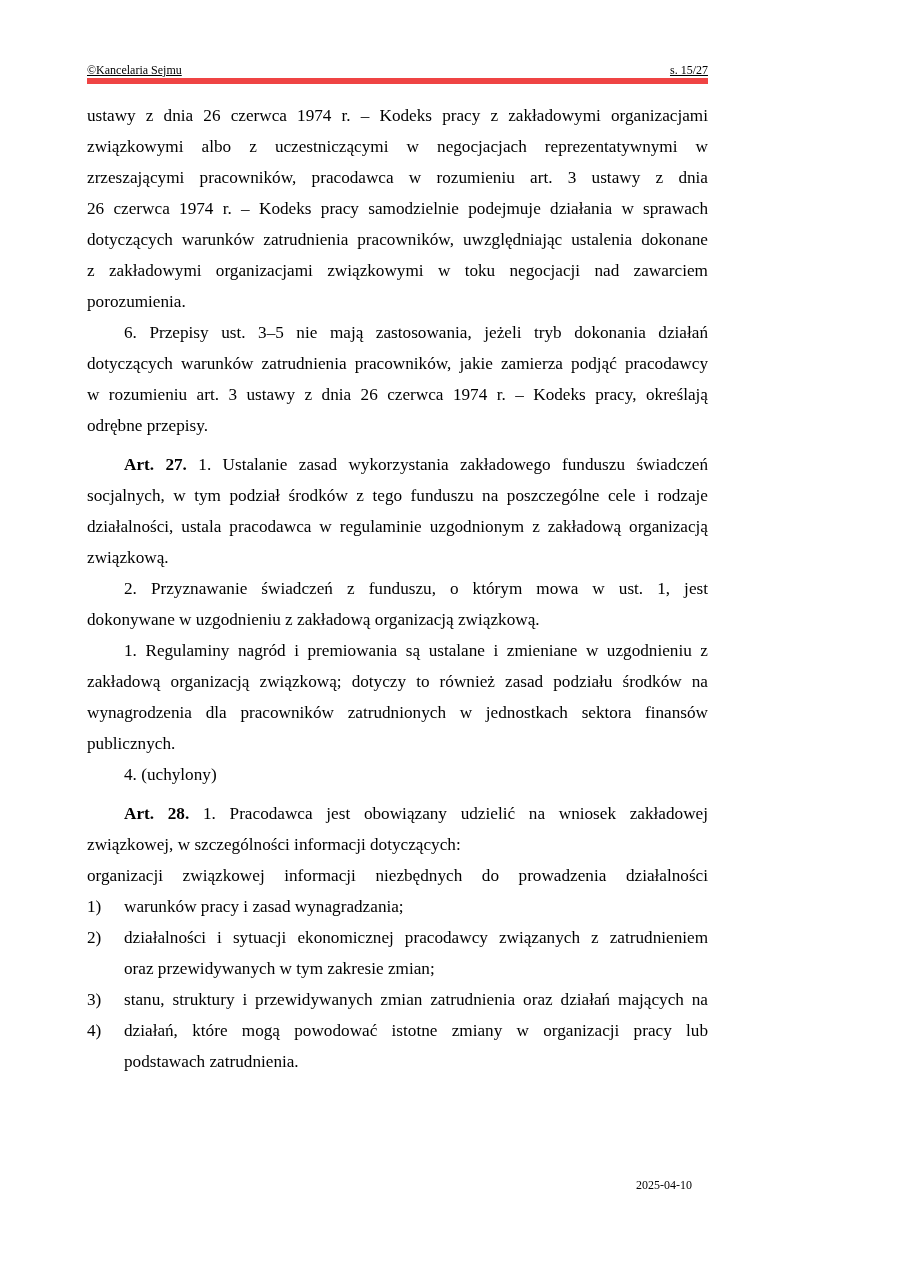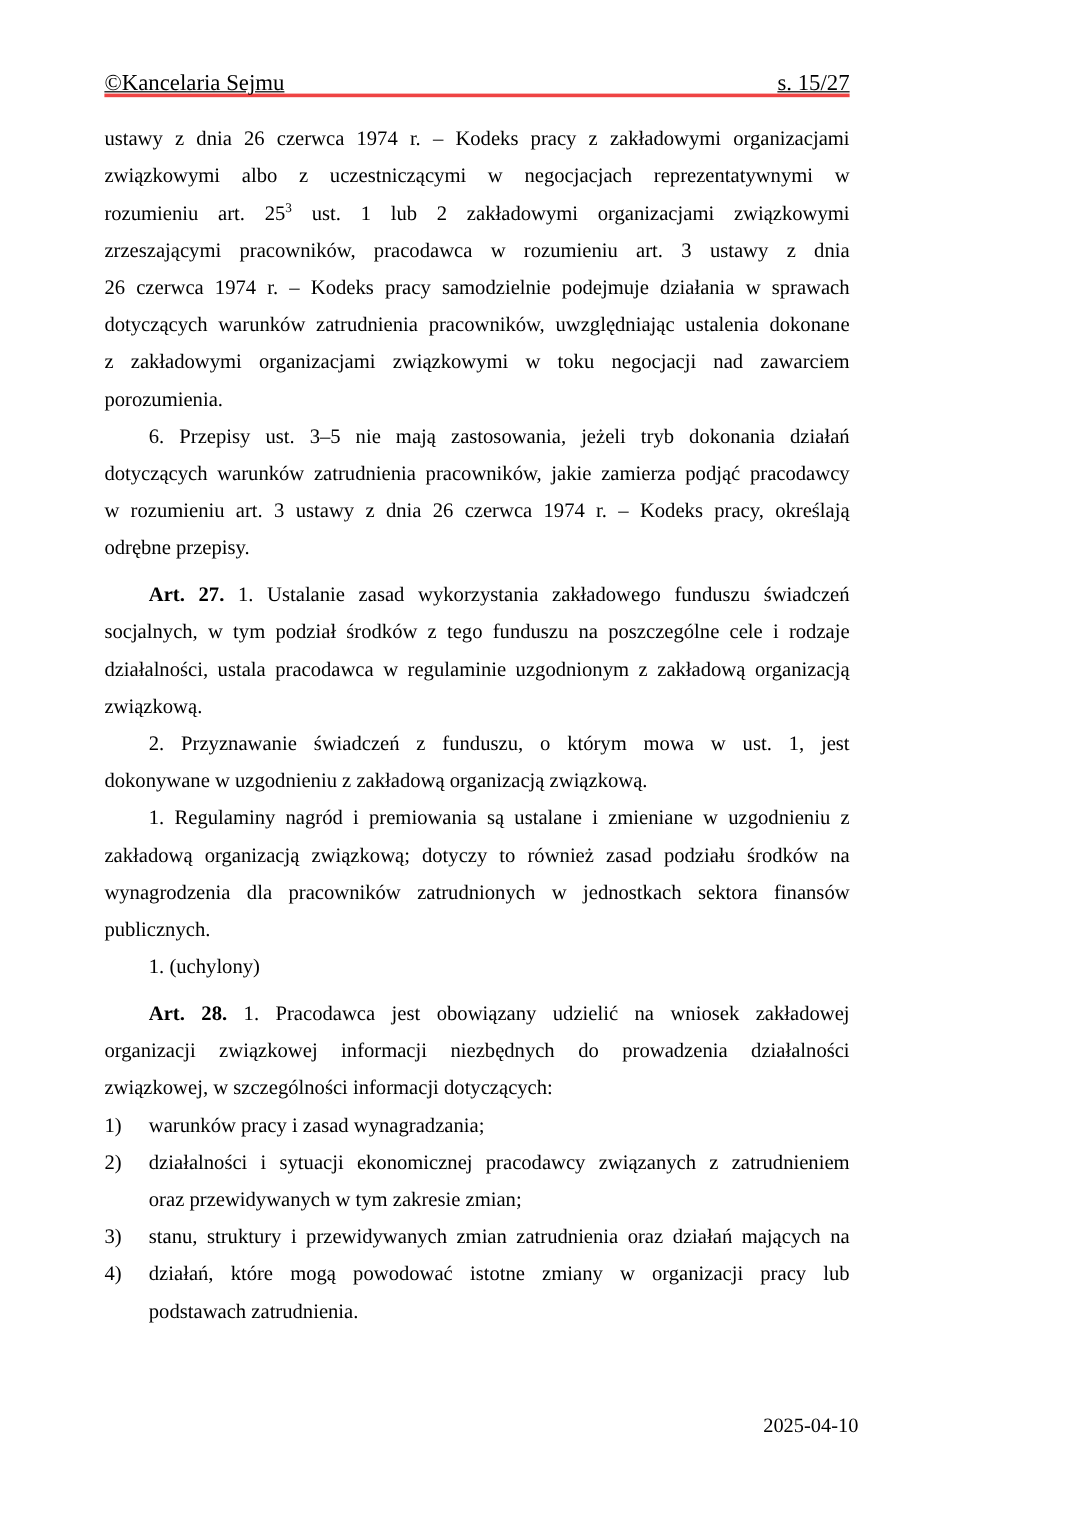--- a/index.html
+++ b/index.html
@@ -1,46 +1,45 @@
 <!DOCTYPE html>
 <html><head>
 <meta charset="utf-8">
 <style>
   html, body { margin:0; padding:0; background:#ffffff; }
   body { width:900px; height:1273px; position:relative; overflow:hidden;
          font-family:"Liberation Serif", serif; color:#000; }
   .header { position:absolute; left:87px; top:62px; width:621px; height:16px;
-            border-bottom:3px solid #ef4444; font-size:19px; line-height:14px; }
+            border-bottom:6px solid #ef4444; font-size:12px; line-height:14px; }
   .header .left { position:absolute; left:0; top:1px; text-decoration:underline; }
   .header .right { position:absolute; right:0; top:1px; text-decoration:underline; }
   .content { position:absolute; left:87px; top:100px; width:621px; font-size:17.2px; }
   .line { height:31px; line-height:31px; white-space:nowrap; }
   .just { text-align:justify; text-align-last:justify; }
   .ind { padding-left:37px; }
   .gap { height:8px; }
   .list-line { position:relative; padding-left:37px; }
   .list-num { position:absolute; left:0; top:0; }
   .bold { font-weight:bold;font-family:Liberation Serif, serif; }
   sup { font-size:11px; line-height:0; vertical-align:6px; }
-  .footer { position:absolute; left:636px; top:1178px; font-size:17px; }
+  .footer { position:absolute; left:636px; top:1178px; font-size:12px; }
 </style>
 </head>
 <body>
 
 <div class="header">
   <span class="left">©Kancelaria Sejmu</span>
   <span class="right">s. 15/27</span>
 </div>
 
 <div class="content">
 
   <div>
     <div class="line just">ustawy z dnia 26 czerwca 1974 r. – Kodeks pracy z zakładowymi organizacjami</div>
     <div class="line just">związkowymi albo z uczestniczącymi w negocjacjach reprezentatywnymi w</div>
-    <div class="line just"><span>rozumieniu art. 25</span><sup>3</sup><span> ust. 1 lub 2 zakładowymi organizacjami związkowymi</span></div>
     <div class="line just">zrzeszającymi pracowników, pracodawca w rozumieniu art. 3 ustawy z dnia</div>
     <div class="line just">26 czerwca 1974 r. – Kodeks pracy samodzielnie podejmuje działania w sprawach</div>
     <div class="line just">dotyczących warunków zatrudnienia pracowników, uwzględniając ustalenia dokonane</div>
     <div class="line just">z zakładowymi organizacjami związkowymi w toku negocjacji nad zawarciem</div>
     <div class="line">porozumienia.</div>
   </div>
 
   <div>
     <div class="line just ind">6. Przepisy ust. 3–5 nie mają zastosowania, jeżeli tryb dokonania działań</div>
     <div class="line just">dotyczących warunków zatrudnienia pracowników, jakie zamierza podjąć pracodawcy</div>
@@ -57,29 +56,29 @@
     <div class="line">związkową.</div>
 
     <div class="line just ind">2. Przyznawanie świadczeń z funduszu, o którym mowa w ust. 1, jest</div>
     <div class="line">dokonywane w uzgodnieniu z zakładową organizacją związkową.</div>
 
     <div class="line just ind">1. Regulaminy nagród i premiowania są ustalane i zmieniane w uzgodnieniu z</div>
     <div class="line just">zakładową organizacją związkową; dotyczy to również zasad podziału środków na</div>
     <div class="line just">wynagrodzenia dla pracowników zatrudnionych w jednostkach sektora finansów</div>
     <div class="line">publicznych.</div>
 
-    <div class="line ind">1. (uchylony)</div>
+    <div class="line ind">4. (uchylony)</div>
   </div>
 
   <div class="gap"></div>
 
   <div>
     <div class="line just ind"><span class="bold">Art. 28.</span><span> 1. Pracodawca jest obowiązany udzielić na wniosek zakładowej</span></div>
+    <div class="line">związkowej, w szczególności informacji dotyczących:</div>
     <div class="line just">organizacji związkowej informacji niezbędnych do prowadzenia działalności</div>
-    <div class="line">związkowej, w szczególności informacji dotyczących:</div>
 
     <div>
       <div class="line list-line"><span class="list-num">1)</span><span>warunków pracy i zasad wynagradzania;</span></div>
     </div>
     <div>
       <div class="line list-line just"><span class="list-num">2)</span><span>działalności i sytuacji ekonomicznej pracodawcy związanych z zatrudnieniem</span></div>
       <div class="line list-line">oraz przewidywanych w tym zakresie zmian;</div>
     </div>
     <div>
       <div class="line list-line just"><span class="list-num">3)</span><span>stanu, struktury i przewidywanych zmian zatrudnienia oraz działań mających na</span></div>

